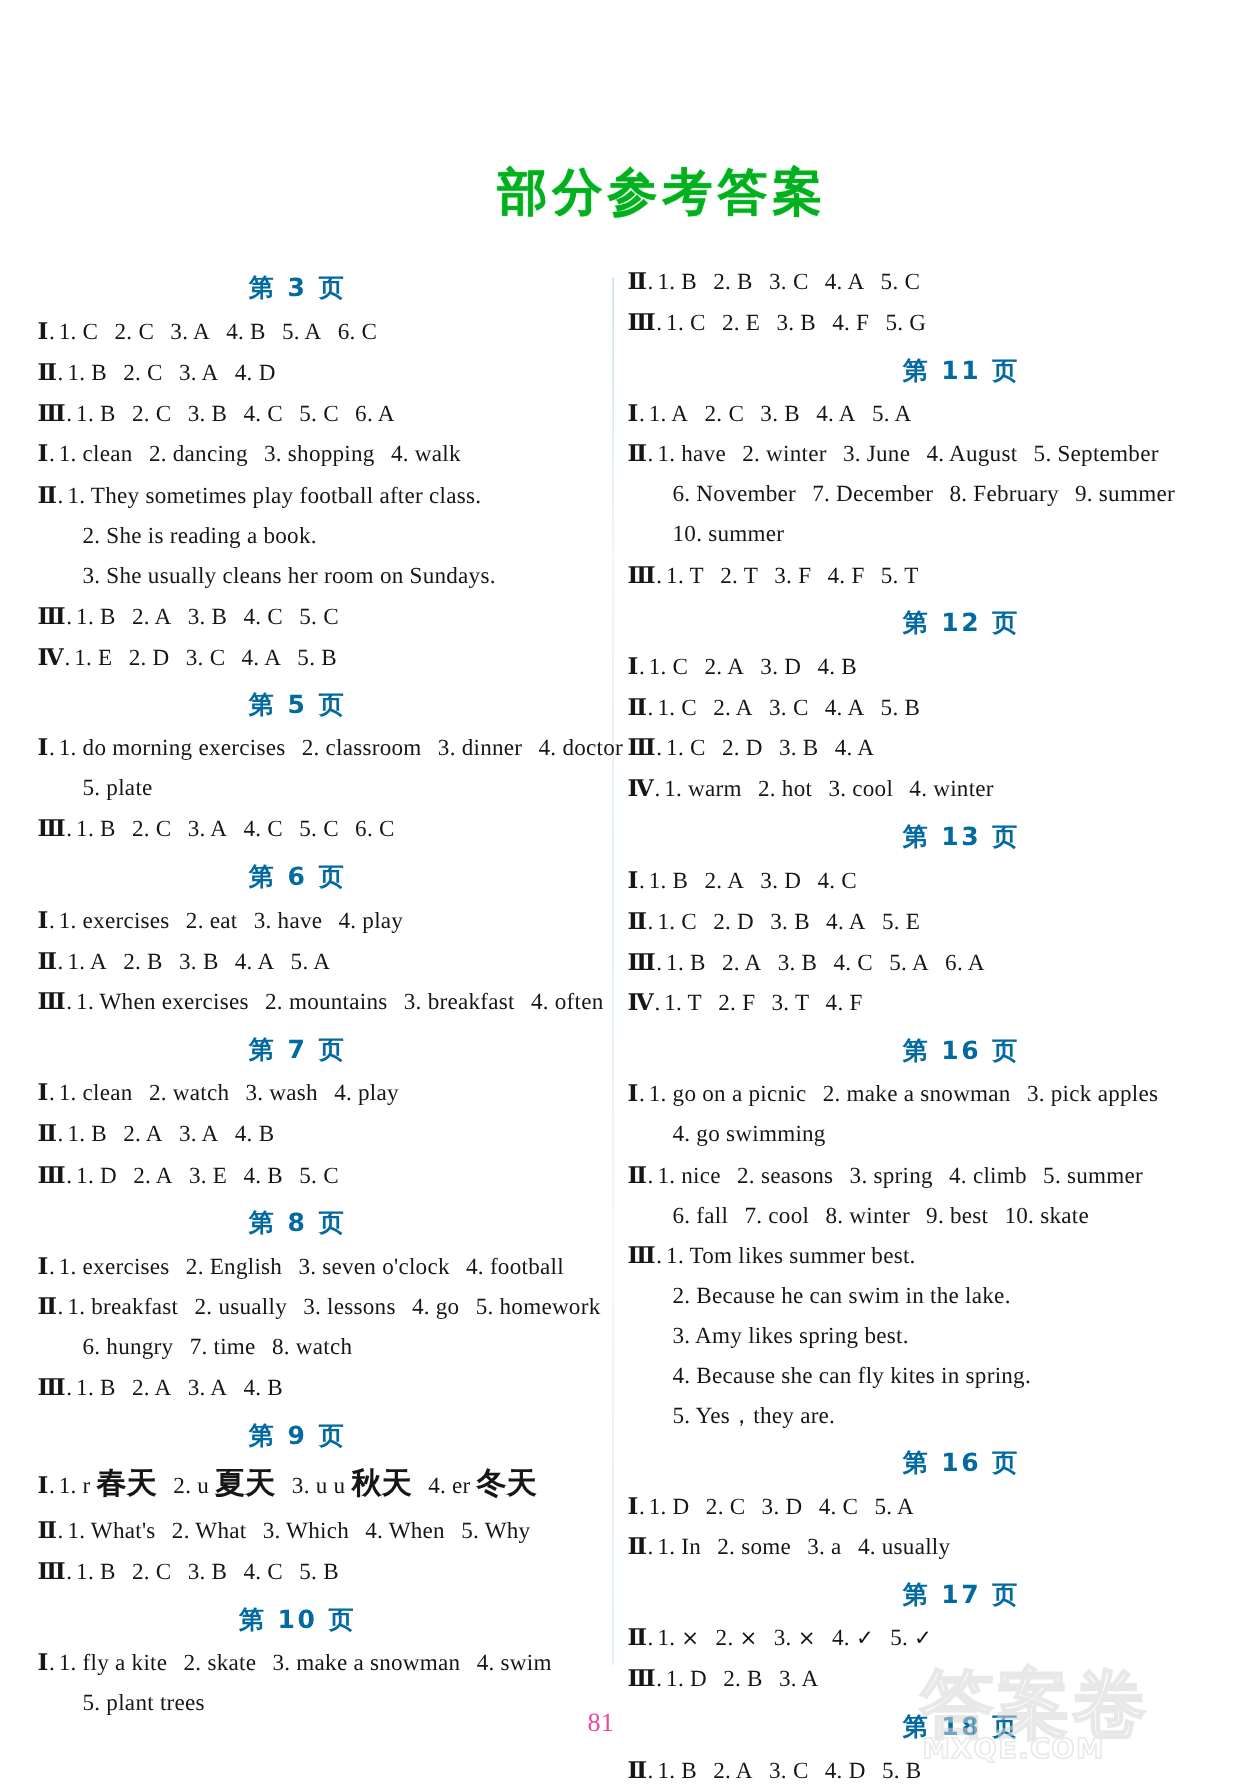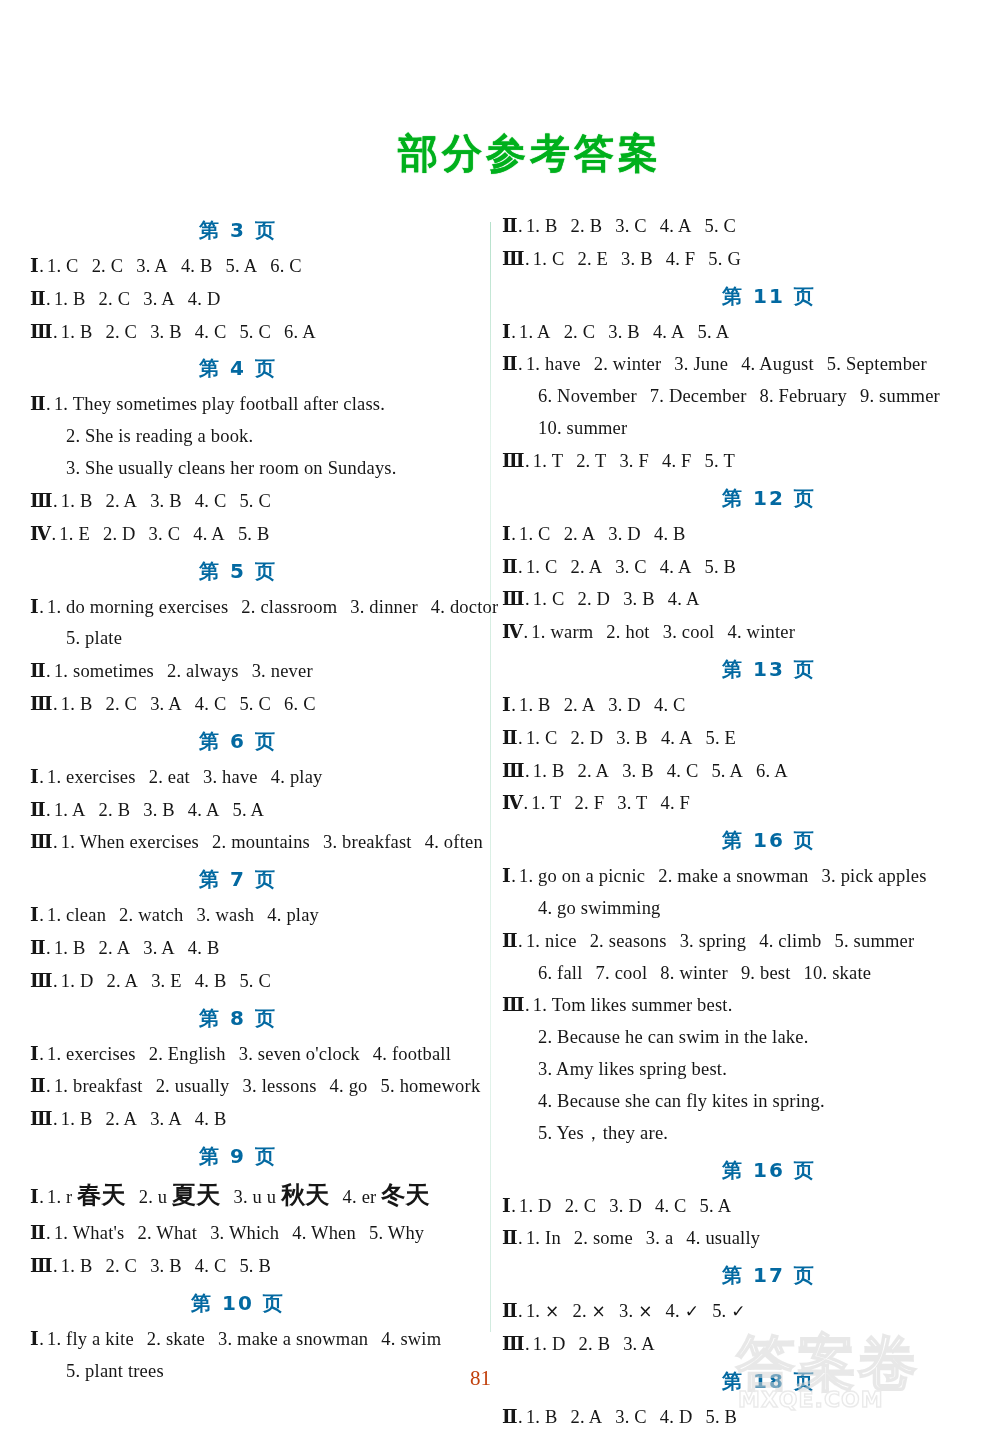--- a/index.html
+++ b/index.html
@@ -115,21 +115,21 @@
   .cn { font-family: Liberation Mono, monospace; font-weight: 700; font-size: 24px; }
   .mark { font-family: "DejaVu Sans", sans-serif; font-size: 17px; }
 
   
   .folio {
     position: absolute;
     left: 470px;
     top: 1366px;
     font-size: 21px;
     font-family: "Liberation Serif", serif;
-    color: #c2410c;
+    color: #ec4899;
   }
 
   
   .watermark {
     position: absolute;
     right: 8px;
     bottom: 4px;
     width: 200px;
     height: 96px;
     pointer-events: none;
@@ -168,42 +168,42 @@
   <div class="doc-title">部分参考答案</div>
 
   <div class="col-divider"></div>
 
   <div class="columns">
     <div class="col col-left" id="left-column">
         <div class="page-head">第 3 页</div>
         <div class="ans-line"><span class="roman">Ⅰ</span><span class="sep">.</span><span class="item">1. C</span><span class="item">2. C</span><span class="item">3. A</span><span class="item">4. B</span><span class="item">5. A</span><span class="item">6. C</span></div>
         <div class="ans-line"><span class="roman">Ⅱ</span><span class="sep">.</span><span class="item">1. B</span><span class="item">2. C</span><span class="item">3. A</span><span class="item">4. D</span></div>
         <div class="ans-line"><span class="roman">Ⅲ</span><span class="sep">.</span><span class="item">1. B</span><span class="item">2. C</span><span class="item">3. B</span><span class="item">4. C</span><span class="item">5. C</span><span class="item">6. A</span></div>
-        <div class="page-head">第 4 页</div>
+        <div class="ans-line"><span class="roman">Ⅰ</span><span class="sep">.</span><span class="item">1. clean</span><span class="item">2. dancing</span><span class="item">3. shopping</span><span class="item">4. walk</span></div>
         <div class="ans-line"><span class="roman">Ⅱ</span><span class="sep">.</span><span class="item">1. They sometimes play football after class.</span></div>
         <div class="ans-line indent"><span class="item">2. She is reading a book.</span></div>
         <div class="ans-line indent"><span class="item">3. She usually cleans her room on Sundays.</span></div>
         <div class="ans-line"><span class="roman">Ⅲ</span><span class="sep">.</span><span class="item">1. B</span><span class="item">2. A</span><span class="item">3. B</span><span class="item">4. C</span><span class="item">5. C</span></div>
         <div class="ans-line"><span class="roman">Ⅳ</span><span class="sep">.</span><span class="item">1. E</span><span class="item">2. D</span><span class="item">3. C</span><span class="item">4. A</span><span class="item">5. B</span></div>
         <div class="page-head">第 5 页</div>
         <div class="ans-line"><span class="roman">Ⅰ</span><span class="sep">.</span><span class="item">1. do morning exercises</span><span class="item">2. classroom</span><span class="item">3. dinner</span><span class="item">4. doctor</span></div>
         <div class="ans-line indent"><span class="item">5. plate</span></div>
-        <div class="ans-line"><span class="roman">Ⅱ</span><span class="sep">.</span><span class="item">1. sometimes</span><span class="item">2. always</span><span class="item">3. never</span></div>
         <div class="ans-line"><span class="roman">Ⅲ</span><span class="sep">.</span><span class="item">1. B</span><span class="item">2. C</span><span class="item">3. A</span><span class="item">4. C</span><span class="item">5. C</span><span class="item">6. C</span></div>
         <div class="page-head">第 6 页</div>
         <div class="ans-line"><span class="roman">Ⅰ</span><span class="sep">.</span><span class="item">1. exercises</span><span class="item">2. eat</span><span class="item">3. have</span><span class="item">4. play</span></div>
         <div class="ans-line"><span class="roman">Ⅱ</span><span class="sep">.</span><span class="item">1. A</span><span class="item">2. B</span><span class="item">3. B</span><span class="item">4. A</span><span class="item">5. A</span></div>
         <div class="ans-line"><span class="roman">Ⅲ</span><span class="sep">.</span><span class="item">1. When   exercises</span><span class="item">2. mountains</span><span class="item">3. breakfast</span><span class="item">4. often</span></div>
         <div class="page-head">第 7 页</div>
         <div class="ans-line"><span class="roman">Ⅰ</span><span class="sep">.</span><span class="item">1. clean</span><span class="item">2. watch</span><span class="item">3. wash</span><span class="item">4. play</span></div>
         <div class="ans-line"><span class="roman">Ⅱ</span><span class="sep">.</span><span class="item">1. B</span><span class="item">2. A</span><span class="item">3. A</span><span class="item">4. B</span></div>
         <div class="ans-line"><span class="roman">Ⅲ</span><span class="sep">.</span><span class="item">1. D</span><span class="item">2. A</span><span class="item">3. E</span><span class="item">4. B</span><span class="item">5. C</span></div>
         <div class="page-head">第 8 页</div>
         <div class="ans-line"><span class="roman">Ⅰ</span><span class="sep">.</span><span class="item">1. exercises</span><span class="item">2. English</span><span class="item">3. seven o'clock</span><span class="item">4. football</span></div>
         <div class="ans-line"><span class="roman">Ⅱ</span><span class="sep">.</span><span class="item">1. breakfast</span><span class="item">2. usually</span><span class="item">3. lessons</span><span class="item">4. go</span><span class="item">5. homework</span></div>
+        <div class="ans-line indent"><span class="item">6. hungry</span><span class="item">7. time</span><span class="item">8. watch</span></div>
         <div class="ans-line"><span class="roman">Ⅲ</span><span class="sep">.</span><span class="item">1. B</span><span class="item">2. A</span><span class="item">3. A</span><span class="item">4. B</span></div>
         <div class="page-head">第 9 页</div>
         <div class="ans-line"><span class="roman">Ⅰ</span><span class="sep">.</span><span class="item cn-mixed"><span>1. r</span><span>   </span><span class="cn">春天</span></span><span class="item cn-mixed"><span>2. u</span><span>   </span><span class="cn">夏天</span></span><span class="item cn-mixed"><span>3. u u</span><span>   </span><span class="cn">秋天</span></span><span class="item cn-mixed"><span>4. er</span><span>   </span><span class="cn">冬天</span></span></div>
         <div class="ans-line"><span class="roman">Ⅱ</span><span class="sep">.</span><span class="item">1. What's</span><span class="item">2. What</span><span class="item">3. Which</span><span class="item">4. When</span><span class="item">5. Why</span></div>
         <div class="ans-line"><span class="roman">Ⅲ</span><span class="sep">.</span><span class="item">1. B</span><span class="item">2. C</span><span class="item">3. B</span><span class="item">4. C</span><span class="item">5. B</span></div>
         <div class="page-head">第 10 页</div>
         <div class="ans-line"><span class="roman">Ⅰ</span><span class="sep">.</span><span class="item">1. fly a kite</span><span class="item">2. skate</span><span class="item">3. make a snowman</span><span class="item">4. swim</span></div>
         <div class="ans-line indent"><span class="item">5. plant trees</span></div>
       </div>
     <div class="col col-right" id="right-column">

